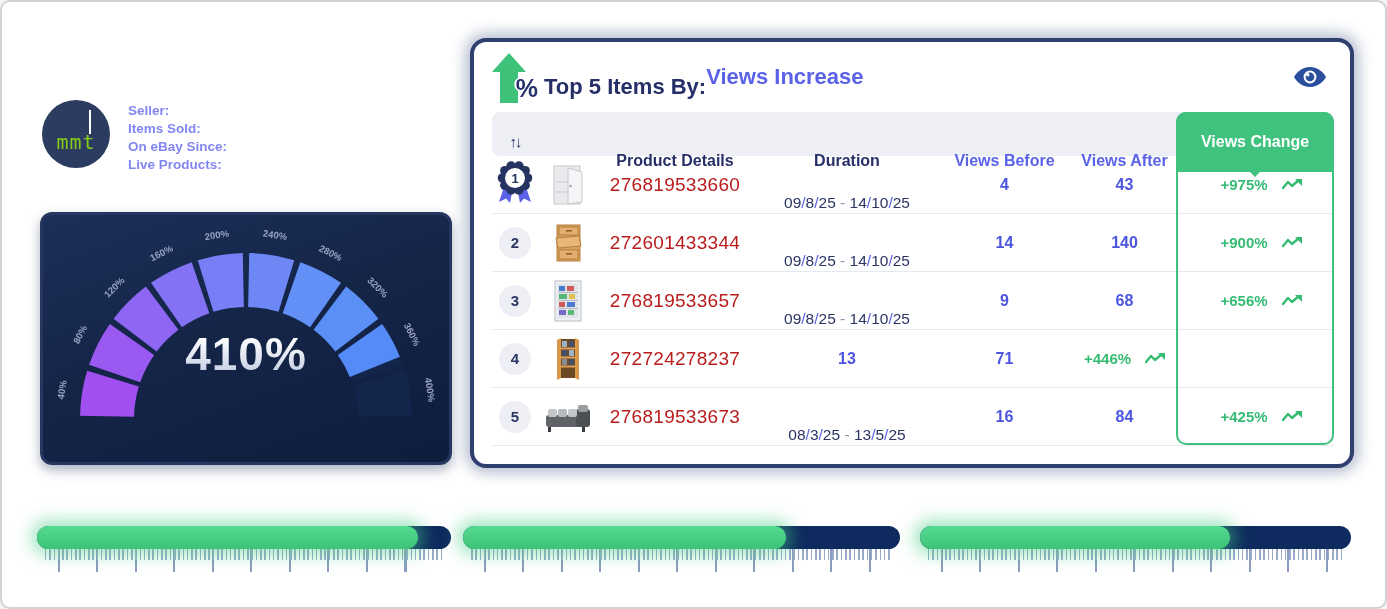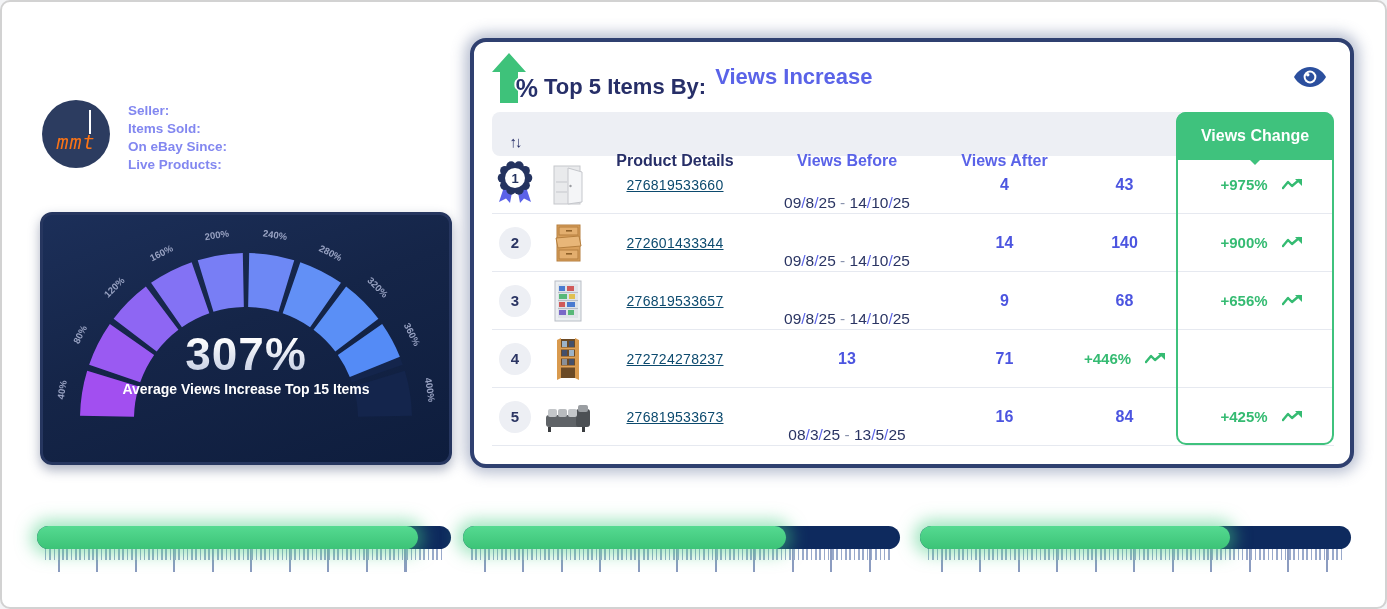--- a/index.html
+++ b/index.html
@@ -3,22 +3,22 @@
 <meta charset="utf-8">
 <style>
   html,body{margin:0;padding:0;background:#f3f4f6;font-family:"Liberation Sans","DejaVu Sans",sans-serif;}
   .stage{position:relative;width:1387px;height:609px;background:#ffffff;border:2px solid #d2d2d2;
          border-radius:10px;box-sizing:border-box;overflow:hidden;margin:0 auto;}
 
   
   .seller{position:absolute;left:40px;top:98px;display:flex;gap:18px;}
   .logo-circle{position:relative;width:68px;height:68px;border-radius:50%;background:#2c3c60;
                display:flex;align-items:center;justify-content:center;flex:0 0 auto;}
-  .logo-text{color:#f97316;font-family:"DejaVu Sans Mono",monospace;font-size:20px;font-weight:400;
-             letter-spacing:1px;margin-top:16px;font-style:italic;}
+  .logo-text{color:#84cc16;font-family:"DejaVu Sans Mono",monospace;font-size:20px;font-weight:400;
+             letter-spacing:1px;margin-top:16px;}
   .logo-asc{position:absolute;width:2px;height:24px;background:#fff;top:10px;right:19px;}
   .seller-labels{display:flex;flex-direction:column;justify-content:space-between;padding-top:2px;}
   .seller-labels span{color:#8287f0;font-weight:700;font-size:13.5px;line-height:18px;}
 
   
   .gauge-panel{position:absolute;left:38px;top:210px;width:412px;height:253px;box-sizing:border-box;
     background:linear-gradient(160deg,#1c2f59 0%,#152548 45%,#0e1d3d 100%);
     border:3px solid #26365f;border-radius:12px;box-shadow:0 5px 12px rgba(45,60,100,.4);}
   .gauge-svg{position:absolute;left:0;top:0;}
   .gauge-value{position:absolute;left:0;top:112px;width:100%;text-align:center;font-size:46px;font-weight:800;
@@ -31,44 +31,44 @@
 
   
   .card{position:absolute;left:468px;top:36px;width:884px;height:430px;box-sizing:border-box;background:#fff;
     border:4px solid #2f4070;border-radius:16px;box-shadow:0 0 14px 5px rgba(96,110,150,.45);}
   .card-head{position:relative;display:flex;align-items:center;height:70px;padding:0 22px 0 18px;}
   .pct-arrow-wrap{position:relative;width:42px;height:52px;margin-right:10px;flex:0 0 auto;}
   .pct-arrow-wrap svg{position:absolute;left:0;top:2px;}
   .pct-sign{position:absolute;right:-4px;bottom:0;font-size:25px;font-weight:800;color:#27316b;
     text-shadow:-2px 0 0 #fff,2px 0 0 #fff,0 -2px 0 #fff,0 2px 0 #fff;}
   .card-title{font-size:22px;font-weight:800;color:#272f68;white-space:nowrap;margin-top:20px;}
-  .card-title-sel{font-size:22px;font-weight:700;color:#5a63e8;margin-left:9px;white-space:nowrap;cursor:pointer;text-align:right;}
+  .card-title-sel{font-size:22px;font-weight:700;color:#5a63e8;white-space:nowrap;cursor:pointer;text-align:right;}
   .eye-btn{position:absolute;right:24px;top:24px;width:32px;height:22px;cursor:pointer;}
 
   
   .table-area{position:relative;margin:0 16px 0 18px;}
   .tgrid{display:grid;grid-template-columns:46px 60px 154px 190px 125px 115px 158px;align-items:center;}
   .thead{height:44px;background:#edeff4;border-radius:8px;font-size:16px;font-weight:800;color:#272f68;}
   .thead .sort{font-size:15px;color:#272f68;text-align:center;cursor:pointer;letter-spacing:-2px;}
   .thead .c{text-align:center;margin-top:40px;}
   .thead .blue{color:#5a63e8;}
   .trow{height:57px;border-bottom:1px solid #e6e9f0;background:#fff;}
   .cell{text-align:center;}
   .rank-circ{display:inline-flex;width:32px;height:32px;border-radius:50%;background:#edeff4;color:#2b3563;
     font-weight:700;font-size:15px;align-items:center;justify-content:center;}
-  .item-num{font-size:14px;color:#0c4a6e;letter-spacing:.3px;text-decoration:underline;}
+  .item-num{font-size:19px;color:#b91c1c;letter-spacing:.3px;}
   .duration{font-size:15.5px;color:#2b3563;margin-top:36px;}
   .duration .slash{color:#5a63e8;}
   .duration .dash{color:#8a93ad;}
   .views{font-size:16px;font-weight:700;color:#4c55e0;}
   .chg{font-size:15px;font-weight:800;color:#35bb72;display:flex;align-items:center;justify-content:center;gap:14px;}
 
   .change-overlay{position:absolute;top:0;right:0;width:158px;height:333px;box-sizing:border-box;
     border:2px solid #3fc27d;border-radius:10px;pointer-events:none;z-index:5;}
-  .change-overlay .head{position:relative;height:48px;margin:-2px -2px 0 -2px;background:#3fc27d;
+  .change-overlay .head{position:relative;height:60px;margin:-2px -2px 0 -2px;background:#3fc27d;
     border-radius:10px 10px 0 0;display:flex;align-items:center;justify-content:center;
     color:#fff;font-size:16px;font-weight:800;}
   .change-overlay .head::after{content:"";position:absolute;bottom:-12px;left:50%;transform:translateX(-50%);
     border:7px solid transparent;border-top-color:#3fc27d;}
 
   .prod-img{display:inline-block;vertical-align:middle;}
 
   
   .slider{position:absolute;height:23px;}
   .slider .ruler{position:absolute;left:8px;right:8px;top:12px;height:34px;
@@ -124,22 +124,21 @@
         <text x="0" y="0" transform="translate(39.9458060735287,120.91973854766293) rotate(-63)" text-anchor="middle" font-size="9.5" font-weight="bold" fill="#98a2c2">80%</text>
         <text x="0" y="0" transform="translate(73.59945904286181,74.59945904286178) rotate(-45)" text-anchor="middle" font-size="9.5" font-weight="bold" fill="#98a2c2">120%</text>
         <text x="0" y="0" transform="translate(119.91973854766296,40.94580607352867) rotate(-27)" text-anchor="middle" font-size="9.5" font-weight="bold" fill="#98a2c2">160%</text>
         <text x="0" y="0" transform="translate(174.37249289763773,23.25303367108981) rotate(-9)" text-anchor="middle" font-size="9.5" font-weight="bold" fill="#98a2c2">200%</text>
         <text x="0" y="0" transform="translate(231.62750710236224,23.25303367108978) rotate(9)" text-anchor="middle" font-size="9.5" font-weight="bold" fill="#98a2c2">240%</text>
         <text x="0" y="0" transform="translate(286.0802614523371,40.9458060735287) rotate(27)" text-anchor="middle" font-size="9.5" font-weight="bold" fill="#98a2c2">280%</text>
         <text x="0" y="0" transform="translate(332.4005409571382,74.59945904286181) rotate(45)" text-anchor="middle" font-size="9.5" font-weight="bold" fill="#98a2c2">320%</text>
         <text x="0" y="0" transform="translate(366.0541939264713,120.91973854766294) rotate(63)" text-anchor="middle" font-size="9.5" font-weight="bold" fill="#98a2c2">360%</text>
         <text x="0" y="0" transform="translate(383.7469663289102,175.37249289763776) rotate(81)" text-anchor="middle" font-size="9.5" font-weight="bold" fill="#98a2c2">400%</text>
       </svg>
-    <div class="gauge-value">307%</div>
-    <div class="gauge-subtitle">Average Views Increase Top 15 Items</div>
+    <div class="gauge-value">410%</div>
   </div>
 
   <div class="card">
     <div class="card-head">
       <div class="pct-arrow-wrap">
         <svg width="34" height="50" viewBox="0 0 34 50">
           <polygon points="17,0 34,19 26,19 26,50 8,50 8,19 0,19" fill="#3ec27a"></polygon>
         </svg>
         <span class="pct-sign">%</span>
       </div>
@@ -152,20 +151,21 @@
         <circle cx="13.8" cy="7.8" r="1.7" fill="#ffffff"></circle>
       </svg>
     </div>
 
     <div class="table-area">
 
       <div class="tgrid thead">
         <div class="sort">↑↓</div>
         <div class="c"></div>
         <div class="c">Product Details</div>
+        <div class="c">Duration</div>
         <div class="c blue">Views Before</div>
         <div class="c blue">Views After</div>
         <div class="c"></div>
       </div>
 
       <div class="tgrid trow">
         <div class="cell">
           <svg width="38" height="46" viewBox="0 0 38 46">
             <path d="M9 24 L3 42 L10 38.5 L14 43 L17 27 Z" fill="#5b62e8"></path>
             <path d="M29 24 L35 42 L28 38.5 L24 43 L21 27 Z" fill="#5b62e8"></path>

